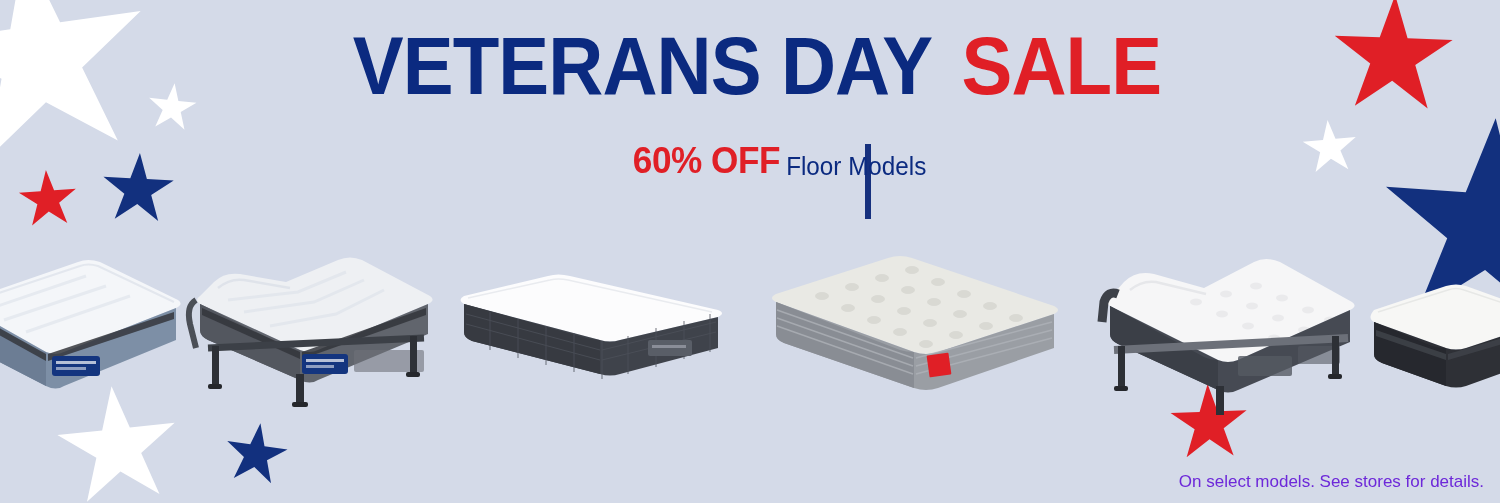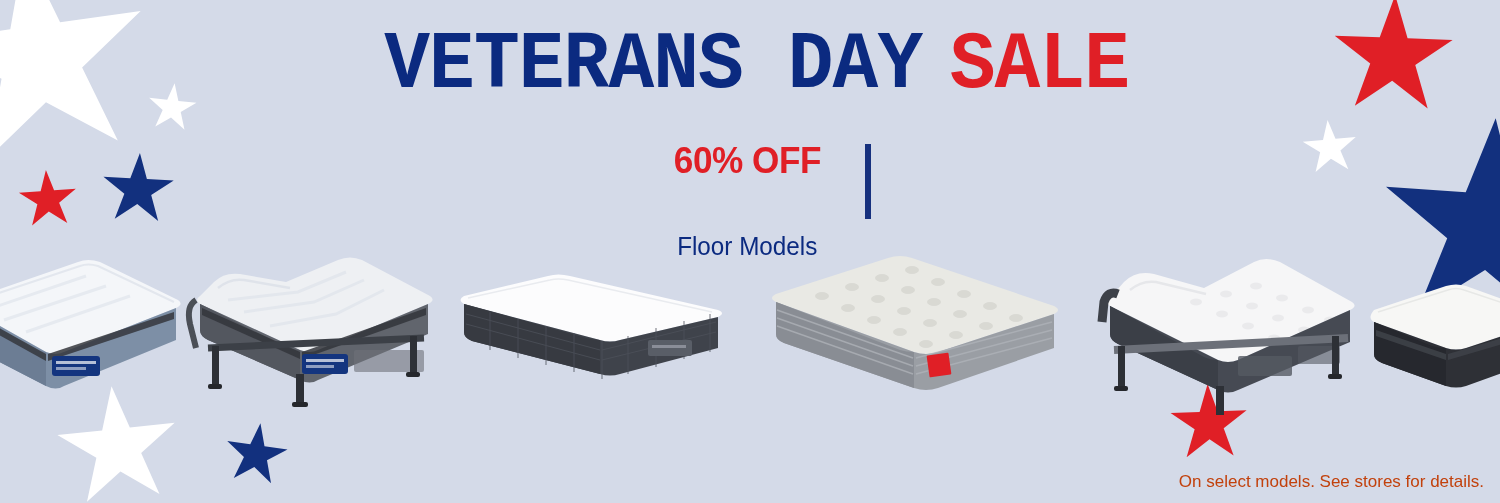--- a/index.html
+++ b/index.html
@@ -24,42 +24,42 @@
   
   .content{position:absolute;inset:0;width:1500px;height:503px;}
 
   .headline{
     position:absolute;left:0;right:0;top:24px;
     text-align:center;
     font-size:82px;line-height:84px;
     font-weight:bold;
     letter-spacing:-1px;
     white-space:nowrap;
-    font-family:Liberation Mono, monospace;
+    font-family:Liberation Sans, sans-serif;
   }
   .headline .ln{
     color:#0b2a80;
     display:inline-block;
     transform:scaleX(.93);
     transform-origin:center;
   }
   .headline .lr{
     color:#e01f26;
     display:inline-block;
     transform:scaleX(.93);
     transform-origin:center;
   }
 
   .offers{
     position:absolute;left:300px;top:140px;width:900px;height:92px;
     display:flex;align-items:flex-start;justify-content:center;
   }
   .offer{
     width:236px;text-align:center;
-    display:flex;flex-direction:column;align-items:center;gap:39px;
+    display:flex;flex-direction:row;align-items:center;
   }
   .offer .big{
     color:#e01f26;
     font-size:37px;line-height:41px;
     font-weight:bold;
     letter-spacing:-.5px;
     white-space:nowrap;
     display:block;
     transform:scaleX(.95);
   }
@@ -73,21 +73,21 @@
     transform:scaleX(.97);
   }
   .divider{
     width:3px;height:75px;background:#16307e;
     margin:4px 0 0 0;flex:0 0 3px;
     align-self:flex-start;
   }
 
   .finePrint{
     position:absolute;right:16px;bottom:10px;
-    color:#c2410c;
+    color:#6d28d9;
     font-size:17px;line-height:22px;
     white-space:nowrap;
   }
 </style>
 </head>
 <body>
 
 <div id="banner">
 
   <div class="stars">

